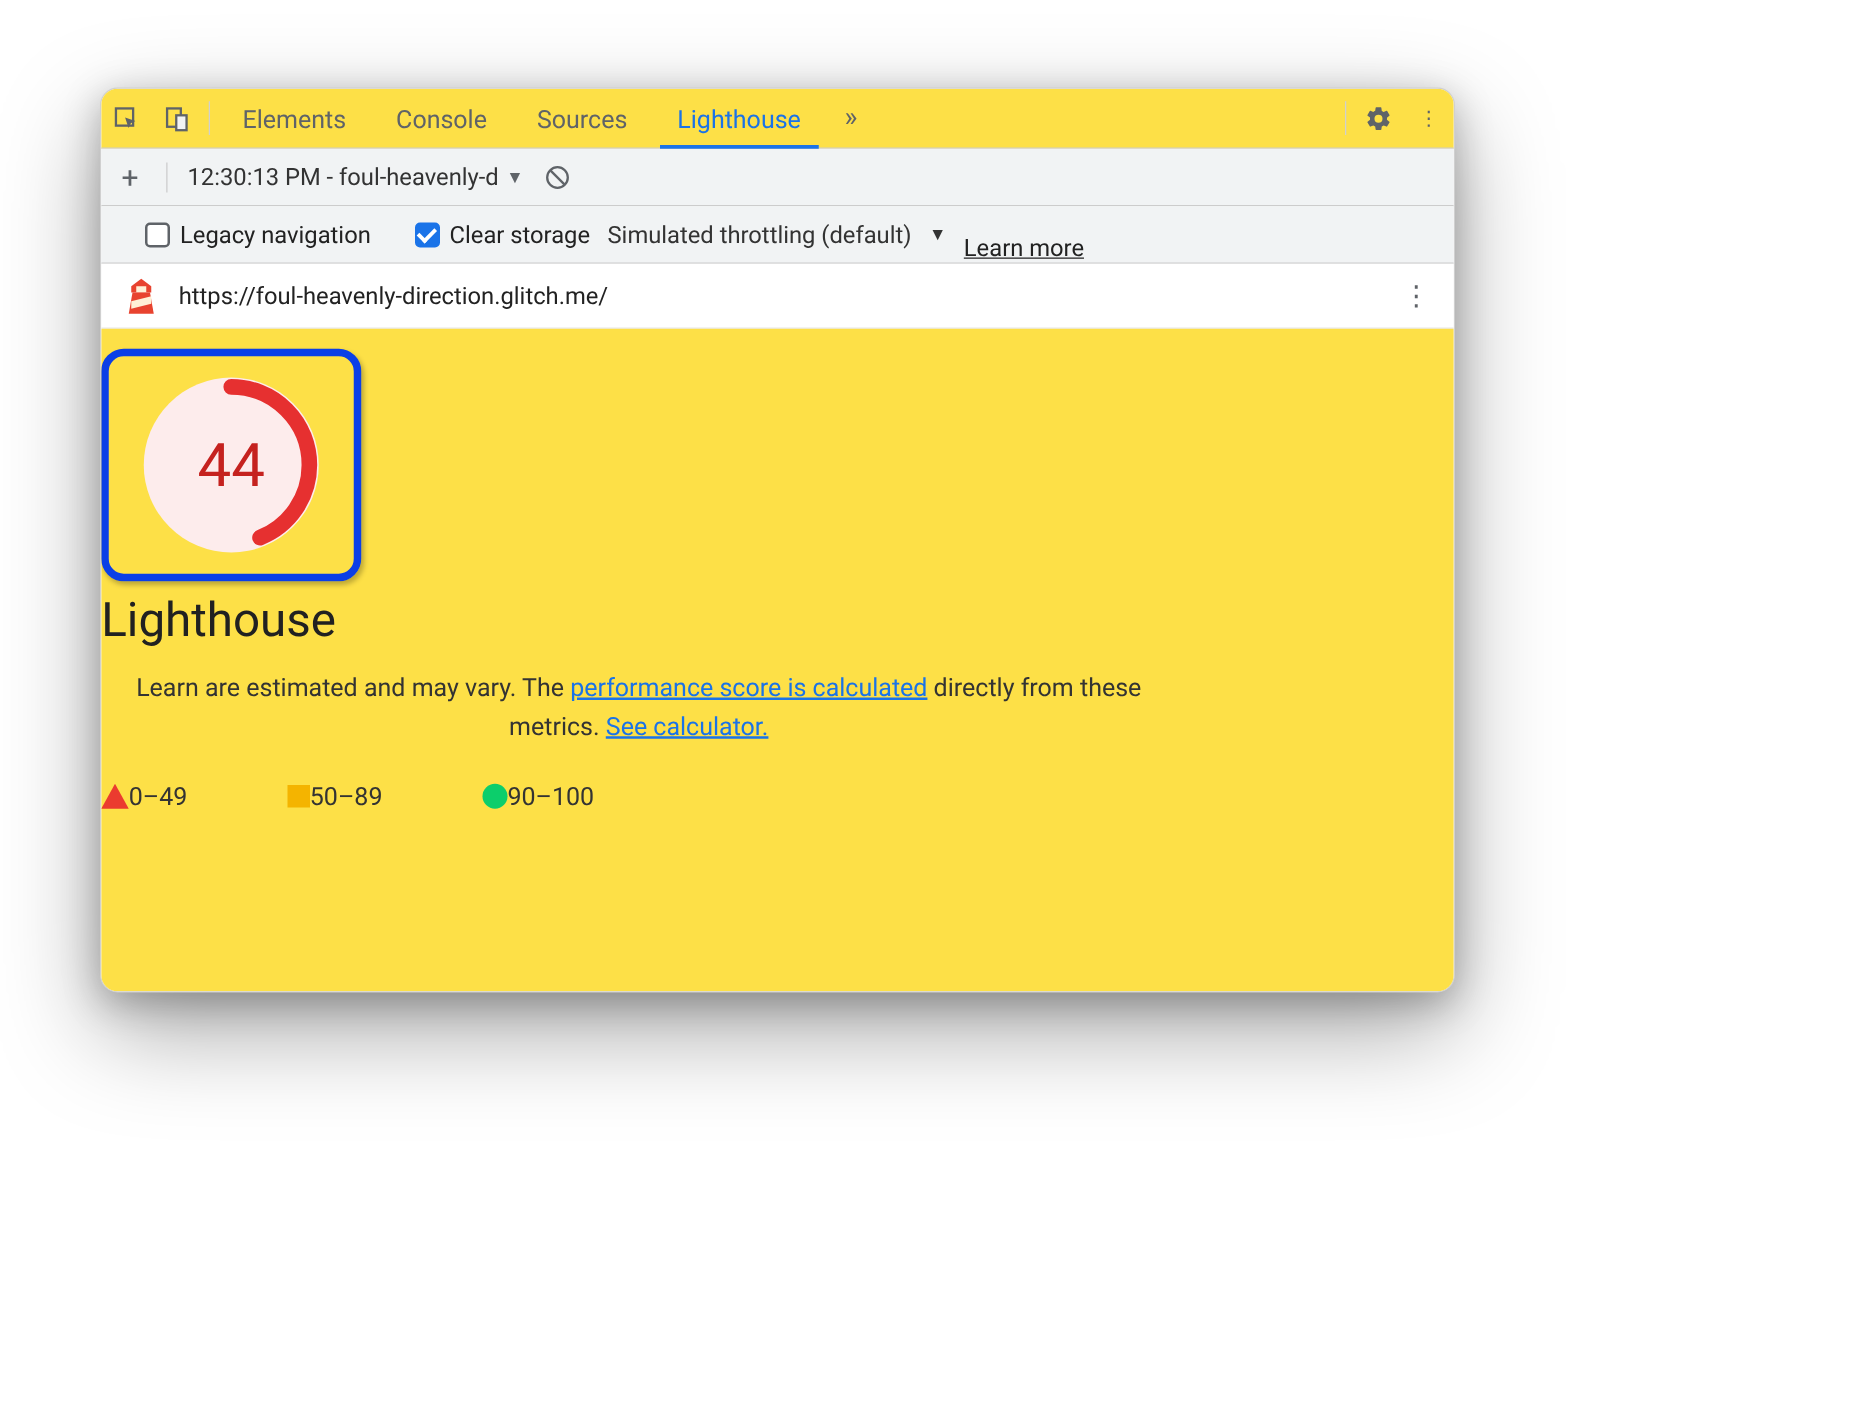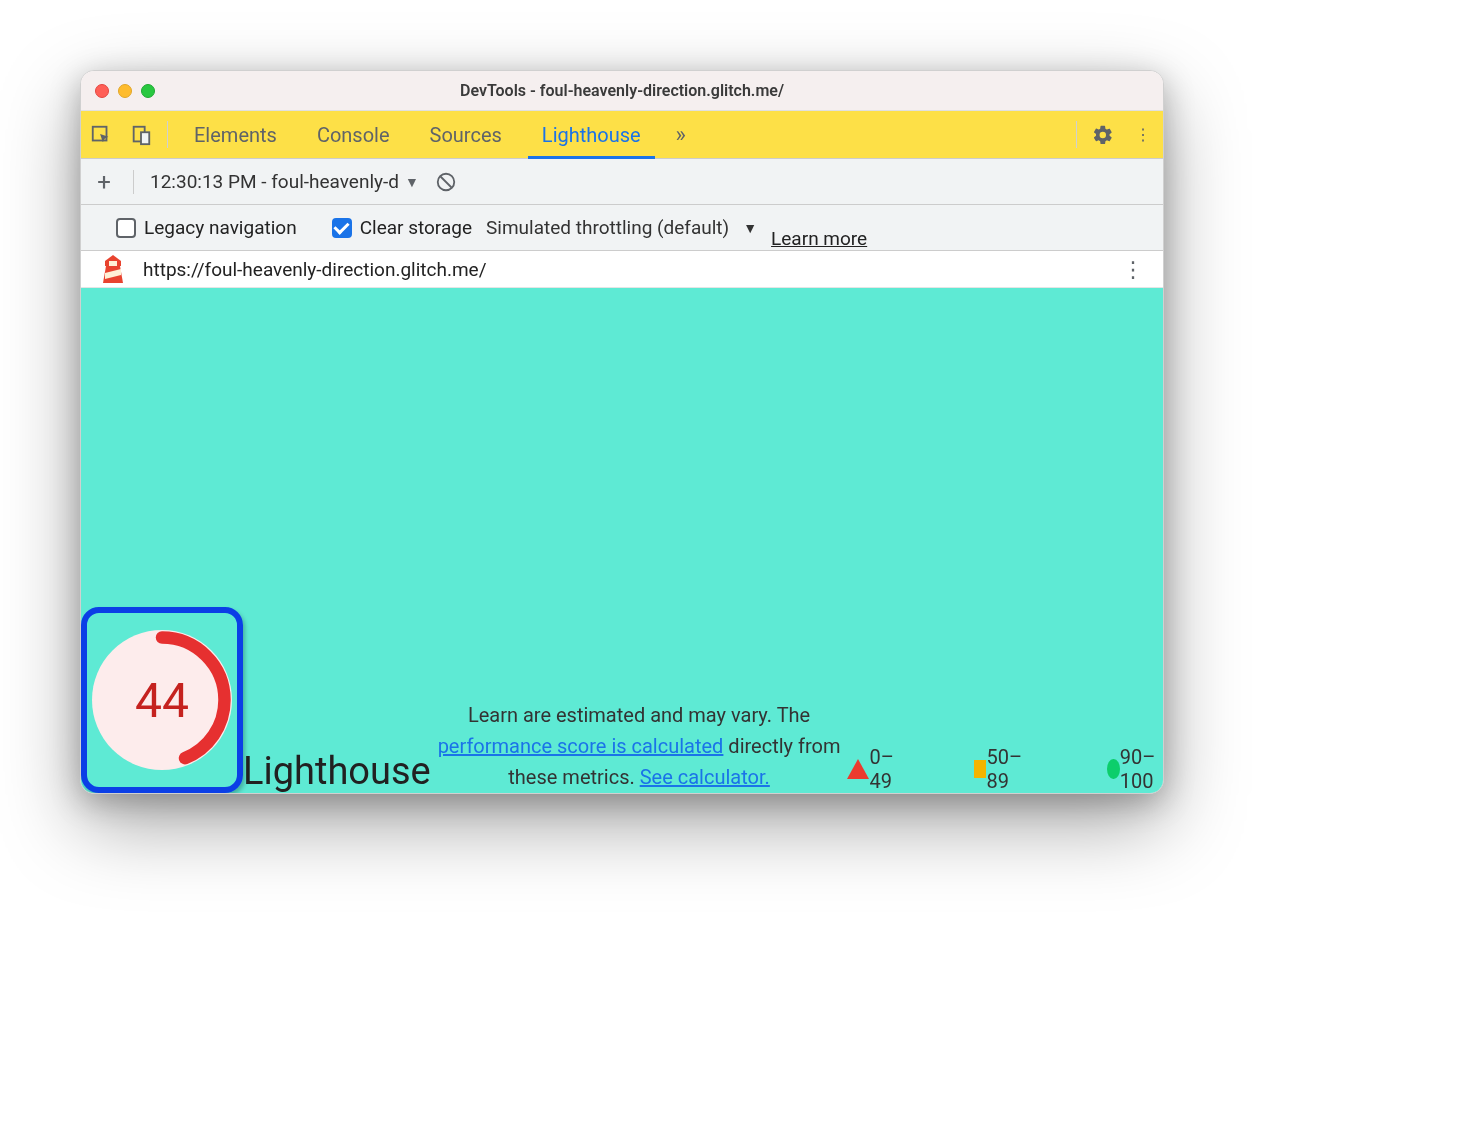--- a/index.html
+++ b/index.html
@@ -161,40 +161,40 @@
     border: solid #fff;
     border-width: 0 3px 3px 0;
     transform: rotate(45deg) translate(-1px,-1px);
   }
   .opt-group { display: flex; align-items: center; gap: 8px; padding-left: 21px; }
   .throttling { display: flex; align-items: center; gap: 8px; color: #333; }
   .learn-link { text-decoration: underline; color: #222; margin-top: 21px; }
   .caret2 { font-size: 14px; color: #333; }
   
   .urlrow {
-    height: 37px;
+    height: 52px;
     display: flex;
     align-items: center;
     padding: 0 18px;
     gap: 16px;
     border-bottom: 1px solid #e5e5e5;
     font-size: 19px;
     color: #222;
     background: #fff;
   }
   .lh-icon svg { display: block; }
   .url-text { flex: 1; }
   .url-kebab { color: #5f6368; font-size: 22px; width: 24px; text-align: center; }
   
   .report {
     flex: 1;
-    background: #5eead4;
-    display: flex;
-    flex-direction: row;
-    align-items: flex-end;
+    background: #fde047;
+    display: flex;
+    flex-direction: column;
+    align-items: flex-start;
     padding-top: 16px;
   }
   .gauge-box {
     width: 208px;
     height: 186px;
     border: 6px solid #0b3fe6;
     border-radius: 18px;
     display: flex;
     align-items: center;
     justify-content: center;
@@ -248,28 +248,20 @@
     border-bottom: 20px solid #eb3b2f;
   }
   .sq { width: 18px; height: 18px; background: #f4b400; }
   .ci { width: 20px; height: 20px; border-radius: 50%; background: #0cce6b; }
 </style>
 </head>
 <body>
 
 <div class="window">
 
-  <div class="titlebar">
-    <div class="traffic">
-      <div class="tl red"></div>
-      <div class="tl yellow"></div>
-      <div class="tl green"></div>
-    </div>
-    <div class="title">DevTools - foul-heavenly-direction.glitch.me/</div>
-  </div>
 
   <div class="tabrow">
     <div class="iconbtn">
       <svg width="22" height="22" viewBox="0 0 24 24">
           <rect x="3" y="3" width="15" height="15" fill="none" stroke="#5f6368" stroke-width="2"></rect>
           <path d="M11 11 L20 14 L16 16 L14 20 Z" fill="#5f6368"></path>
         </svg>
     </div>
     <div class="iconbtn">
       <svg width="22" height="22" viewBox="0 0 24 24">

